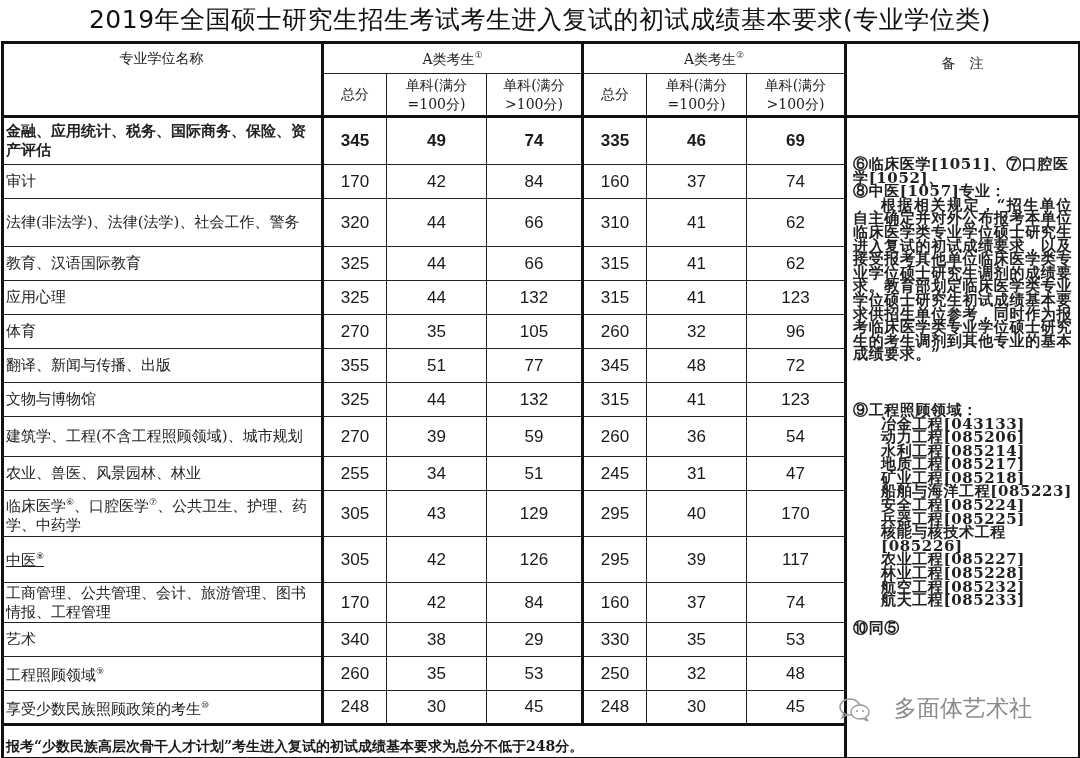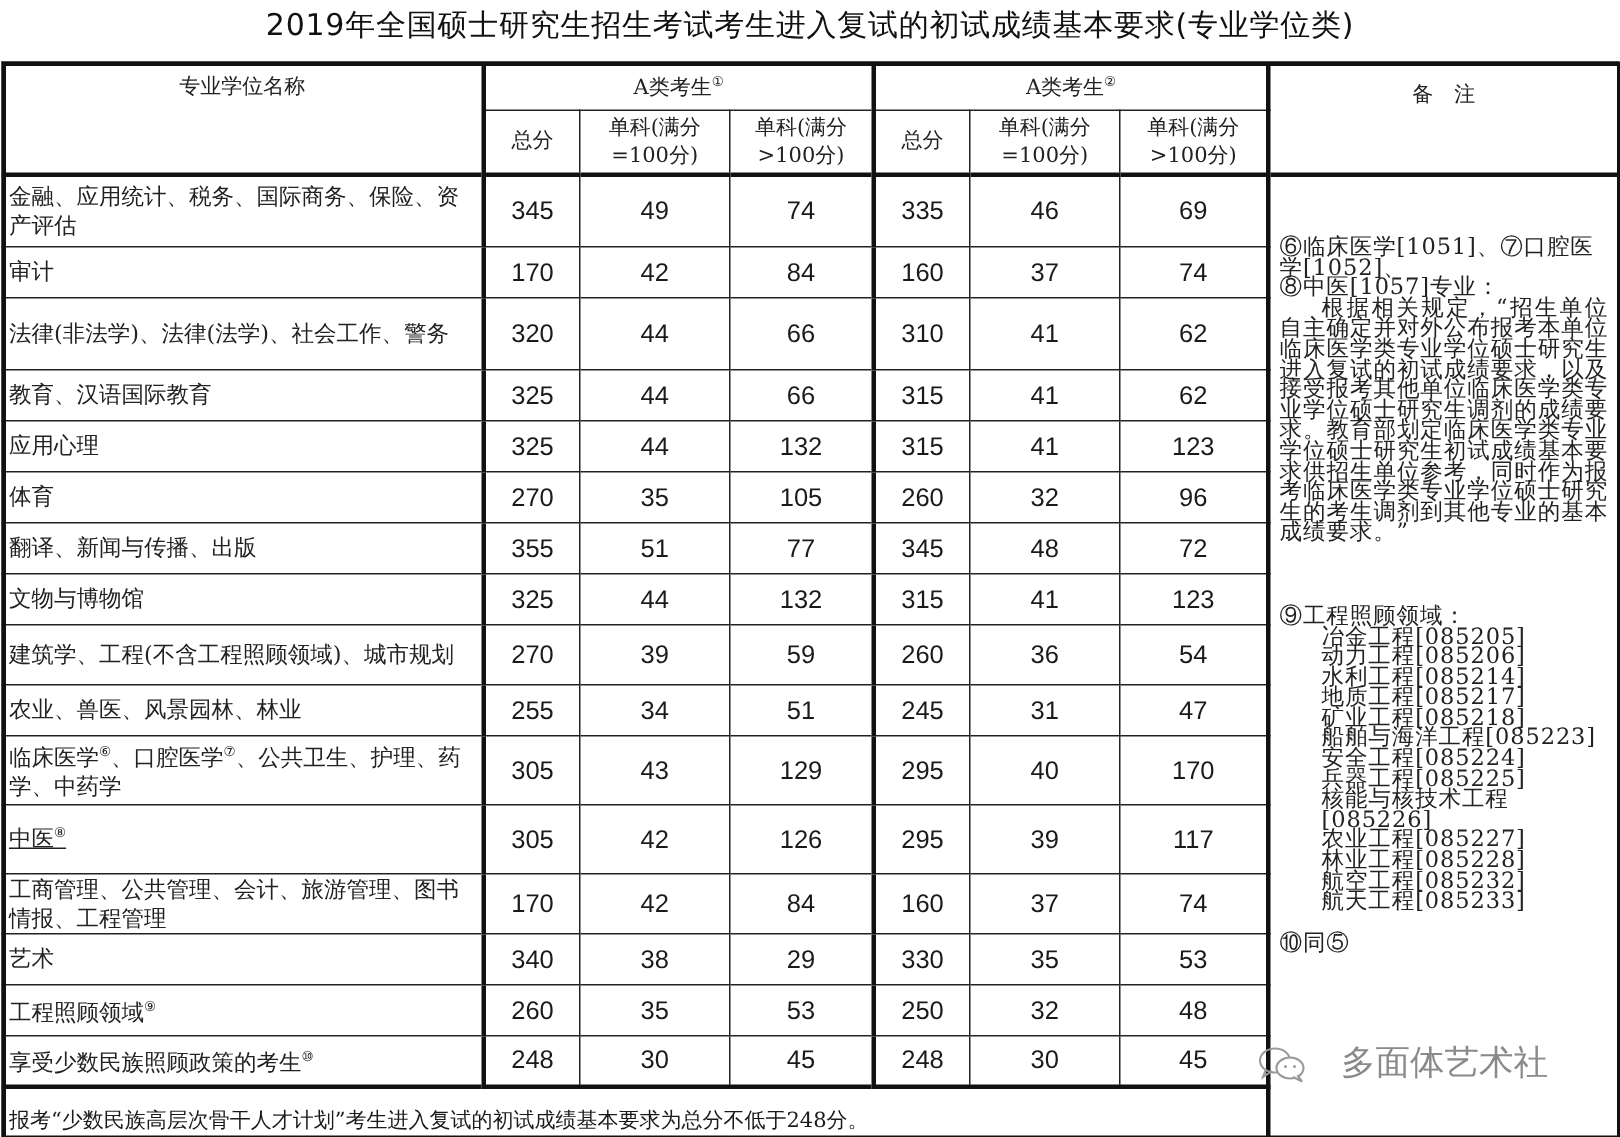--- a/index.html
+++ b/index.html
@@ -1,26 +1,26 @@
 <!DOCTYPE html>
 <html><head>
 <meta charset="utf-8">
 <style>
   html, body { margin:0; padding:0; background:#ffffff; }
   body { width:1080px; height:758px; position:relative; overflow:hidden; font-family:"DejaVu Serif","Liberation Serif",serif; color:#1a1a1a; }
-  .title { position:absolute; left:0; top:3px; width:1080px; text-align:center; font-family:"DejaVu Sans","Liberation Sans",sans-serif; font-size:20px; letter-spacing:0.5px; color:#111; }
+  .title { position:absolute; left:0; top:3px; width:1080px; text-align:center; font-family:"DejaVu Sans","Liberation Sans",sans-serif; font-size:25px; letter-spacing:0.5px; color:#111; }
   table.main { position:absolute; left:1px; top:41px; border-collapse:collapse; table-layout:fixed; width:1077px; }
   table.main td { border:1px solid #222; padding:0; vertical-align:middle; }
   .hdr { text-align:center; font-size:14px; line-height:19px; color:#222;margin-left:24px; }
   .hdr sup { font-size:9px; }
   .name { font-size:15px; line-height:19px; padding:0 4px !important; text-align:left; color:#222; }
   .name sup { font-size:9px; }
   .num { text-align:center; font-family:"Liberation Sans","DejaVu Sans",sans-serif; font-size:17px; color:#1a1a1a; }
   .thick-l { border-left:3px solid #111 !important; }
-  .thick-t { border-top:3px solid #111 !important; }
+  .thick-t { border-top:3px solid #111 !important;font-weight:bold; }
   .remarks { vertical-align:top !important; font-size:15px; line-height:13.6px; padding:2px 6px !important; color:#222; letter-spacing:0.6px; }
   .remarks .para { margin:0; }
   .remarks .indent { padding-left:28px; }
   .remarks .gap { height:22px; }
   .remarks .gap2 { height:14px; }
   .footer { font-size:14px; padding:12px 4px !important; text-align:left; }
   .outer-border { position:absolute; left:1px; top:41px; width:1074px; height:713px; border:3px solid #111; pointer-events:none; }
   .watermark { position:absolute; left:838px; top:693px; font-family:"DejaVu Sans","Liberation Sans",sans-serif; font-size:23px; color:#8a8a8a; display:flex; align-items:flex-end; gap:22px; }
   .wm-icon { width:34px; height:28px; }
 </style>
@@ -77,21 +77,21 @@
     <td class="num thick-t">46</td>
     <td class="num thick-t">69</td>
     <td class="remarks thick-l thick-t" rowspan="17">
       <div style="height:38px"></div>
       <div class="para">⑥临床医学[1051]、⑦口腔医学[1052]、</div>
       <div class="para">⑧中医[1057]专业：</div>
       <div class="para" style="text-indent:28px;text-align:justify;">根据相关规定，“招生单位自主确定并对外公布报考本单位临床医学类专业学位硕士研究生进入复试的初试成绩要求，以及接受报考其他单位临床医学类专业学位硕士研究生调剂的成绩要求。教育部划定临床医学类专业学位硕士研究生初试成绩基本要求供招生单位参考，同时作为报考临床医学类专业学位硕士研究生的考生调剂到其他专业的基本成绩要求。”</div>
       <div class="gap" style="height:42px"></div>
       <div class="para">⑨工程照顾领域：</div>
       <div class="indent">
-        <div>冶金工程[085205]</div>
+        <div>冶金工程[043133]</div>
         <div>动力工程[085206]</div>
         <div>水利工程[085214]</div>
         <div>地质工程[085217]</div>
         <div>矿业工程[085218]</div>
         <div>船舶与海洋工程[085223]</div>
         <div>安全工程[085224]</div>
         <div>兵器工程[085225]</div>
         <div>核能与核技术工程[085226]</div>
         <div>农业工程[085227]</div>
         <div>林业工程[085228]</div>

